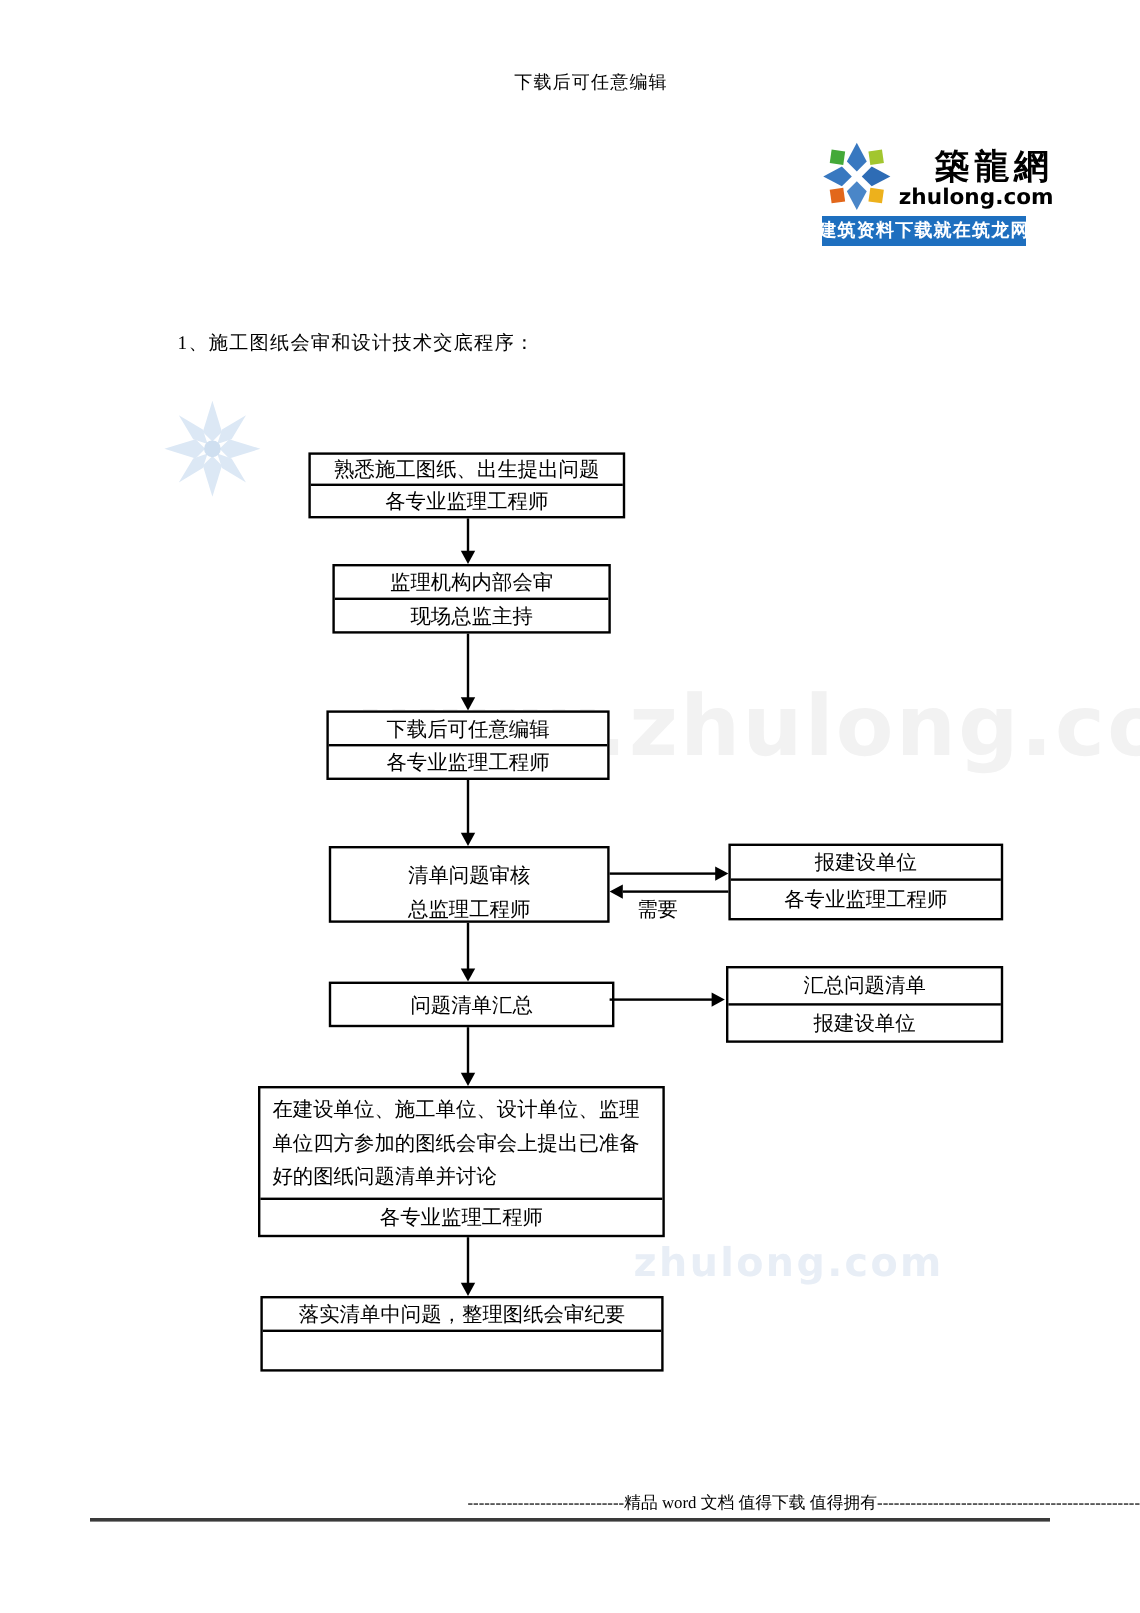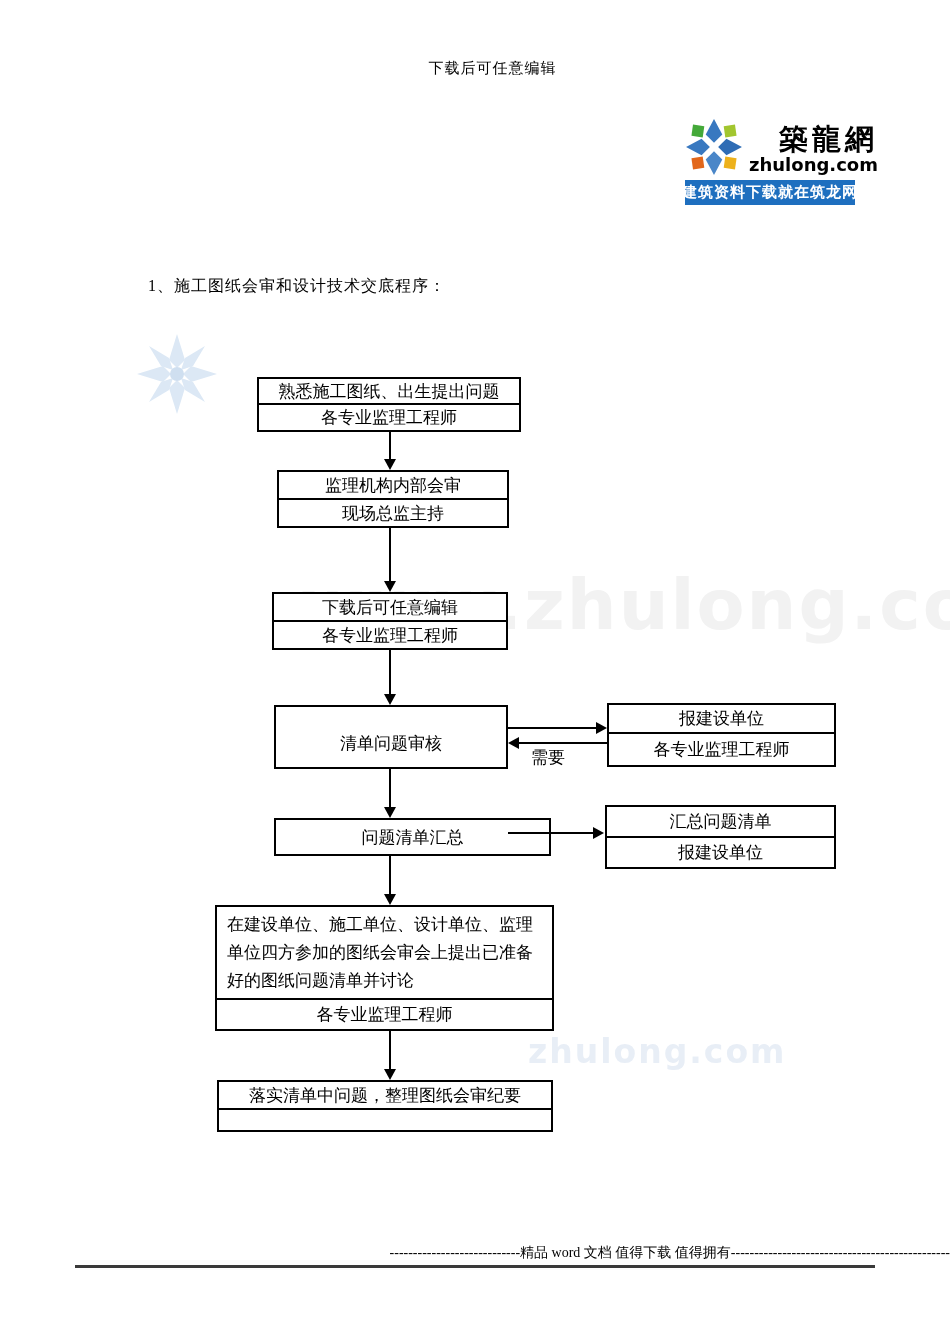--- a/index.html
+++ b/index.html
@@ -115,46 +115,47 @@
     <div class="cell grow">现场总监主持</div>
   </div>
 
   <div class="fbox" style="left:272px;top:592px;width:236px;height:58px;">
     <div class="cell divider" style="height:26px;">下载后可任意编辑</div>
     <div class="cell grow">各专业监理工程师</div>
   </div>
 
   <div class="fbox" style="left:274px;top:705px;width:234px;height:64px;justify-content:center;">
     <div class="cell" style="height:28px;margin-top:13px;">清单问题审核</div>
+    <div class="cell" style="height:28px;">总监理工程师</div>
   </div>
 
   <div class="fbox" style="left:607px;top:703px;width:229px;height:64px;">
     <div class="cell divider" style="height:27px;">报建设单位</div>
     <div class="cell grow">各专业监理工程师</div>
   </div>
 
-  <div class="fbox" style="left:274px;top:818px;width:277px;height:38px;justify-content:flex-start;">
+  <div class="fbox" style="left:274px;top:818px;width:238px;height:38px;justify-content:flex-start;">
     <div class="cell grow">问题清单汇总</div>
   </div>
 
   <div class="fbox" style="left:605px;top:805px;width:231px;height:64px;">
     <div class="cell divider" style="height:29px;">汇总问题清单</div>
     <div class="cell grow">报建设单位</div>
   </div>
 
   <div class="fbox" style="left:215px;top:905px;width:339px;height:126px;">
     <div class="multi divider" style="height:85px;">
       <div>在建设单位、施工单位、设计单位、监理</div>
       <div>单位四方参加的图纸会审会上提出已准备</div>
       <div>好的图纸问题清单并讨论</div>
     </div>
     <div class="cell grow">各专业监理工程师</div>
   </div>
 
-  <div class="fbox" style="left:217px;top:1080px;width:336px;height:52px;">
+  <div class="fbox" style="left:217px;top:1080px;width:336px;height:63px;">
     <div class="cell divider" style="height:26px;">落实清单中问题，整理图纸会审纪要</div>
   </div>
 
   <div class="vline" style="left:389px;top:432px;height:28px;"></div>
   <div class="head-down" style="left:384px;top:459px;"></div>
 
   <div class="vline" style="left:389px;top:528px;height:54px;"></div>
   <div class="head-down" style="left:384px;top:581px;"></div>
 
   <div class="vline" style="left:389px;top:650px;height:45px;"></div>

